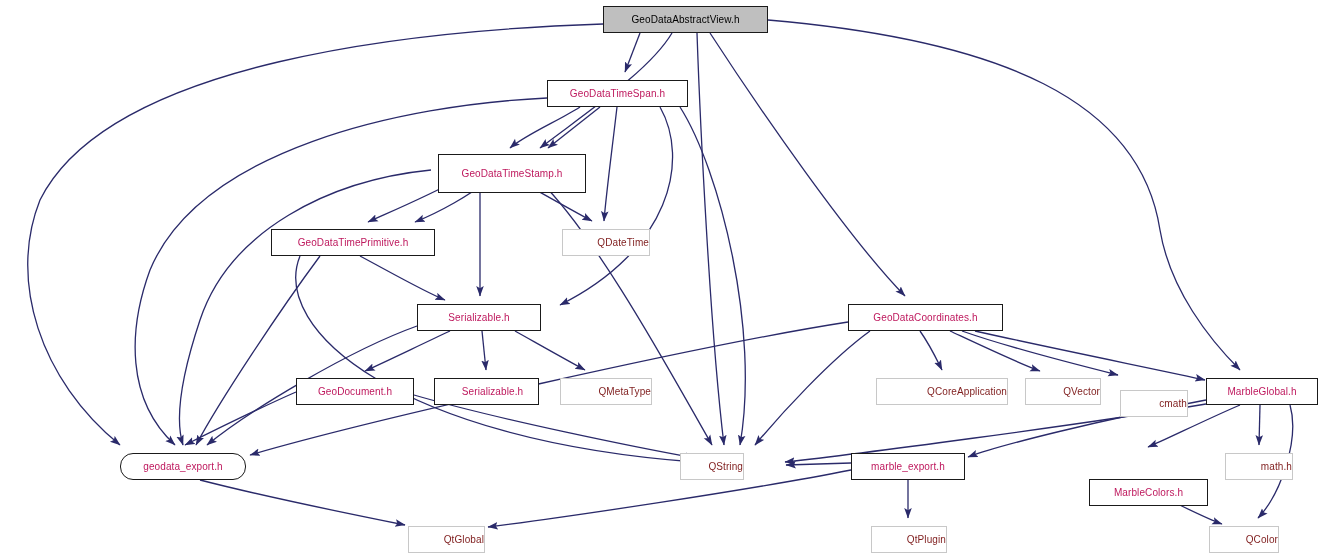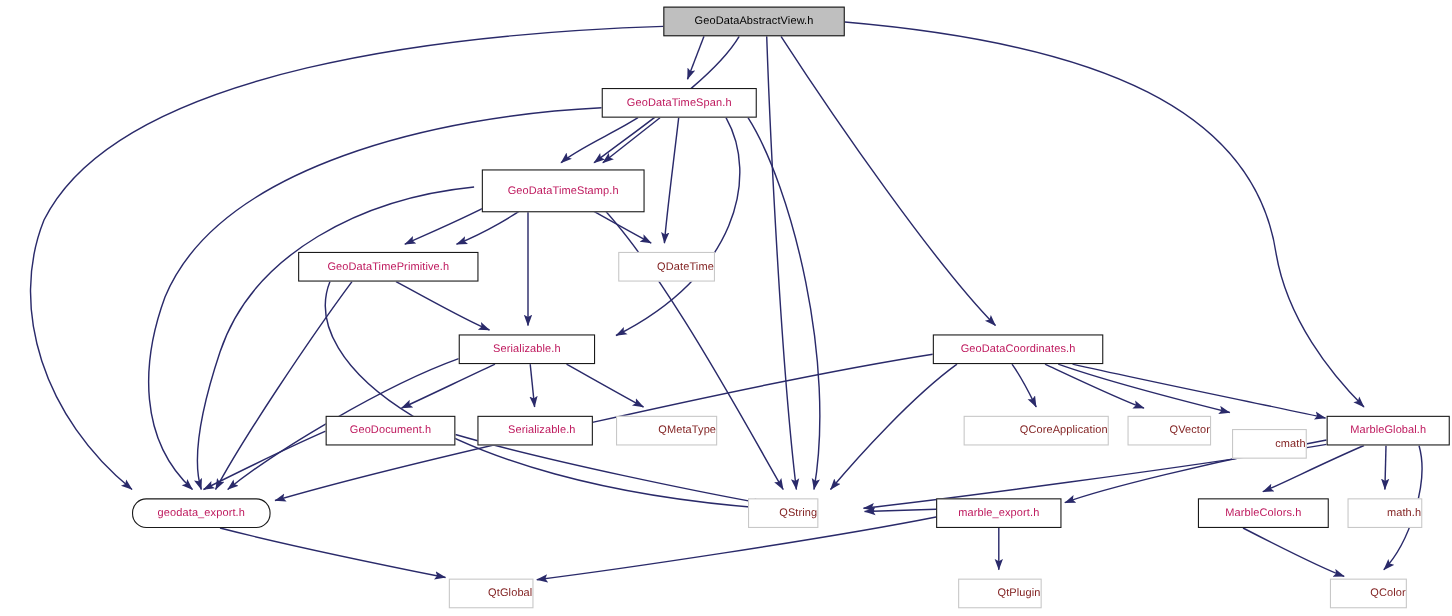--- a/index.html
+++ b/index.html
@@ -117,21 +117,21 @@
       </div>
       <div class="node internal" style="left: 120px; top: 453px; width: 126px; height: 27px; border-radius: 13px;">
         <span class="lbl">geodata_export.h</span>
       </div>
       <div class="node external" style="left: 680px; top: 453px; width: 64px; height: 27px;">
         <span class="lbl">QString</span>
       </div>
       <div class="node internal" style="left: 851px; top: 453px; width: 114px; height: 27px;">
         <span class="lbl">marble_export.h</span>
       </div>
-      <div class="node internal" style="left: 1089px; top: 453px; width: 119px; height: 27px;">
+      <div class="node internal" style="left: 1089px; top: 479px; width: 119px; height: 27px;">
         <span class="lbl">MarbleColors.h</span>
       </div>
       <div class="node external" style="left: 1225px; top: 453px; width: 68px; height: 27px;">
         <span class="lbl">math.h</span>
       </div>
       <div class="node external" style="left: 408px; top: 526px; width: 77px; height: 27px;">
         <span class="lbl">QtGlobal</span>
       </div>
       <div class="node external" style="left: 871px; top: 526px; width: 76px; height: 27px;">
         <span class="lbl">QtPlugin</span>

